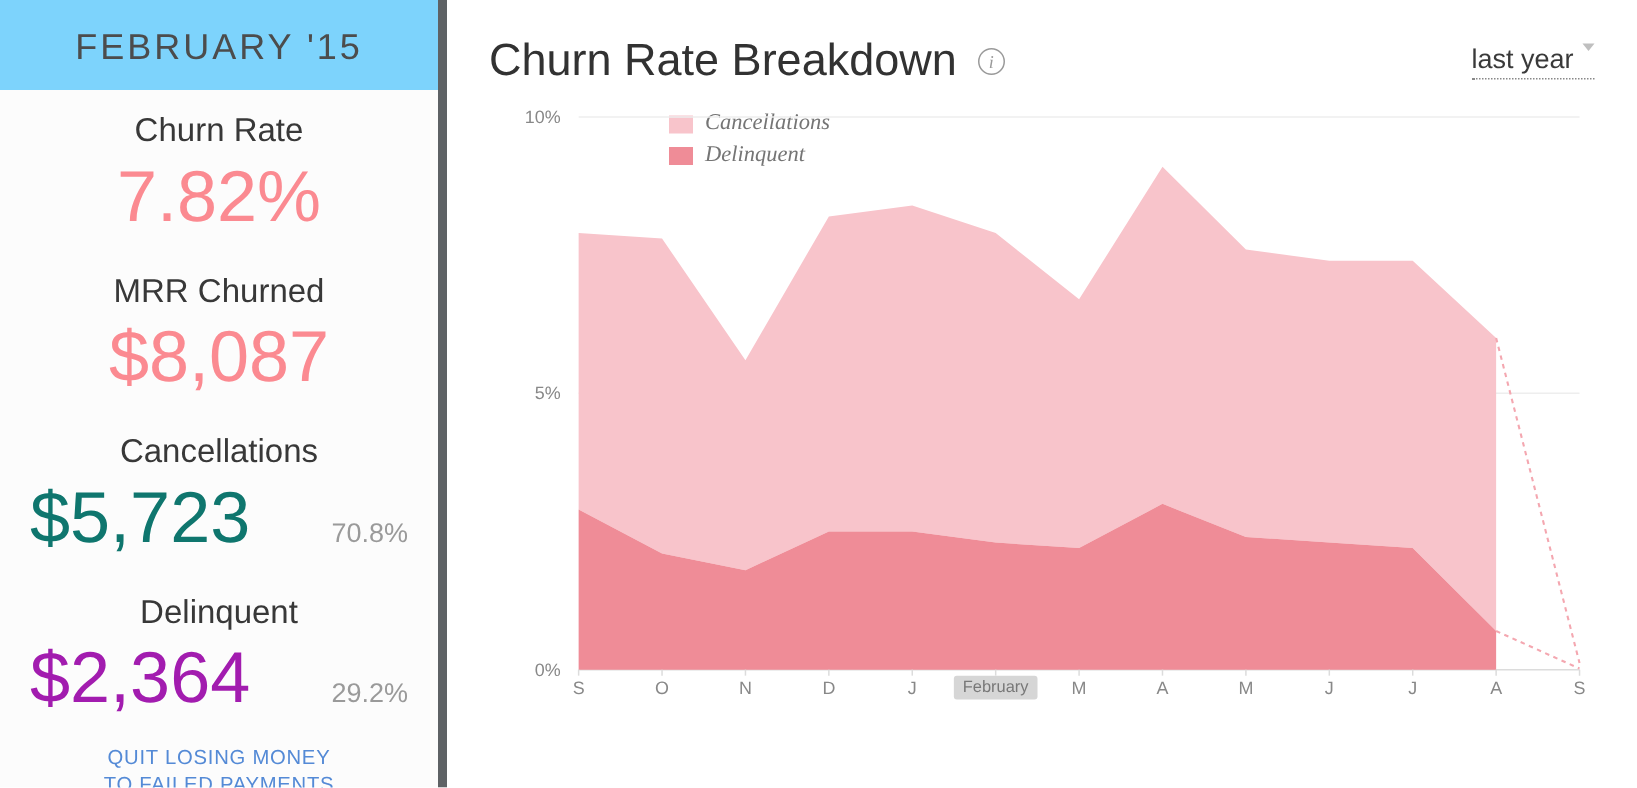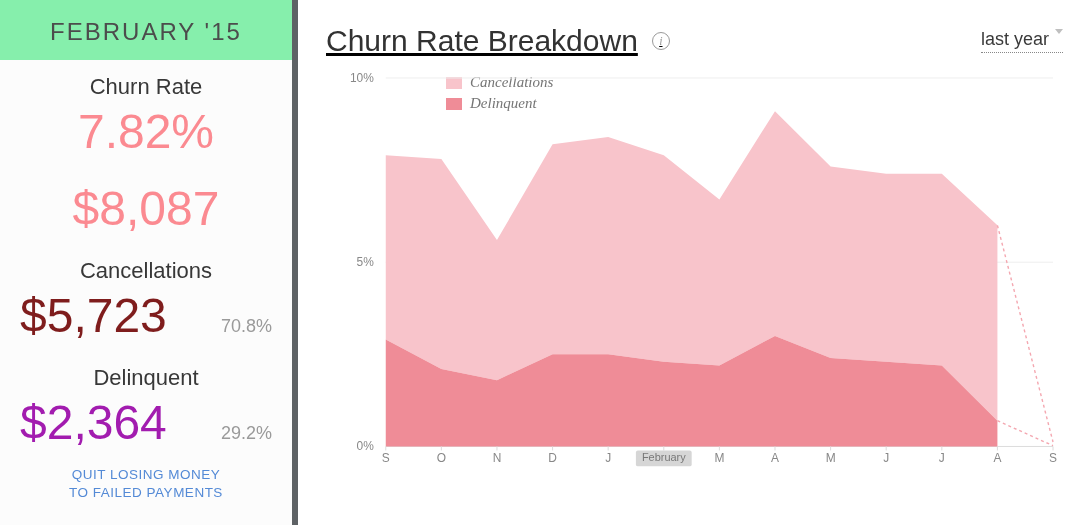--- a/index.html
+++ b/index.html
@@ -1,32 +1,32 @@
 <!DOCTYPE html>
 <html><head>
 <meta charset="utf-8">
 <style>
   * { box-sizing: border-box; margin: 0; padding: 0; }
   html, body { width: 1091px; height: 525px; font-family: "Helvetica Neue", Helvetica, Arial, sans-serif; background: #fff; }
   .root { display: flex; width: 1091px; height: 525px; }
   .sidebar { width: 298px; background: #fcfcfc; border-right: 6px solid #5e6265; display: flex; flex-direction: column; }
-  .sidebar-header { background: #86efac; color: #4c4c4c; font-size: 24px; letter-spacing: 2px; text-align: center; padding: 18px 0 14px; font-weight: 300; }
+  .sidebar-header { background: #7dd3fc; color: #4c4c4c; font-size: 24px; letter-spacing: 2px; text-align: center; padding: 18px 0 14px; font-weight: 300; }
   .stats { padding: 14px 20px 0 20px; text-align: center; }
   .stat { margin-bottom: 22px; }
   .stat-label { font-size: 22px; color: #383838; font-weight: 400; margin-bottom: 4px; }
   .stat-row { display: flex; align-items: baseline; justify-content: space-between; }
   .stat-value { font-size: 48px; font-weight: 300; }
   .val-salmon  { color: #fb8a91; }
-  .val-pink    { color: #7f1d1d; }
+  .val-pink    { color: #0f766e; }
   .val-red     { color: #a21caf; }
   .stat-pct { font-size: 18px; color: #9a9a9a; }
   .cta-link { display: block; font-size: 13.5px; letter-spacing: .5px; color: #548ad6; text-decoration: none; line-height: 1.35; margin-top: 16px; }
   .main { flex: 1; padding: 24px 28px 20px 28px; position: relative; }
   .main-header { display: flex; align-items: center; justify-content: space-between; margin-bottom: 10px; }
-  .title-wrap { display: flex; align-items: center; gap: 14px; text-decoration: underline; }
+  .title-wrap { display: flex; align-items: center; gap: 14px; }
   .main-title { font-size: 30px; color: #323232; font-weight: 400; }
   .info-icon { width: 18px; height: 18px; border: 1.5px solid #9a9a9a; border-radius: 50%; display: inline-flex; align-items: center; justify-content: center; font-size: 12px; color: #9a9a9a; font-style: italic; font-family: Georgia, serif; cursor: pointer; }
   .range-picker { font-size: 18px; color: #3a3a3a; border-bottom: 1px dotted #888; padding-bottom: 2px; cursor: pointer; display: inline-flex; align-items: flex-start; gap: 6px; }
   .range-picker .caret { width: 0; height: 0; border-left: 4px solid transparent; border-right: 4px solid transparent; border-top: 5px solid #bfbfbf; }
   .chart-area { position: relative; height: 420px; }
   .chart-area svg { position: absolute; inset: 0; }
   .legend { position: absolute; left: 120px; top: 6px; font-style: italic; font-family: Georgia, "Times New Roman", serif; font-size: 15px; color: #757575; }
   .legend-row { display: flex; align-items: center; gap: 8px; margin-bottom: 4px; }
   .swatch { width: 16px; height: 12px; }
   .sw-canc { background: #f8c4cb; }
@@ -48,20 +48,21 @@
   <aside class="sidebar">
     <div class="sidebar-header">FEBRUARY '15</div>
     <div class="stats">
 
       <div class="stat">
         <div class="stat-label">Churn Rate</div>
         <div class="stat-value val-salmon">7.82%</div>
       </div>
 
       <div class="stat">
+        <div class="stat-label">MRR Churned</div>
         <div class="stat-value val-salmon">$8,087</div>
       </div>
 
       <div class="stat">
         <div class="stat-label">Cancellations</div>
         <div class="stat-row">
           <div class="stat-value val-pink">$5,723</div>
           <div class="stat-pct">70.8%</div>
         </div>
       </div>

